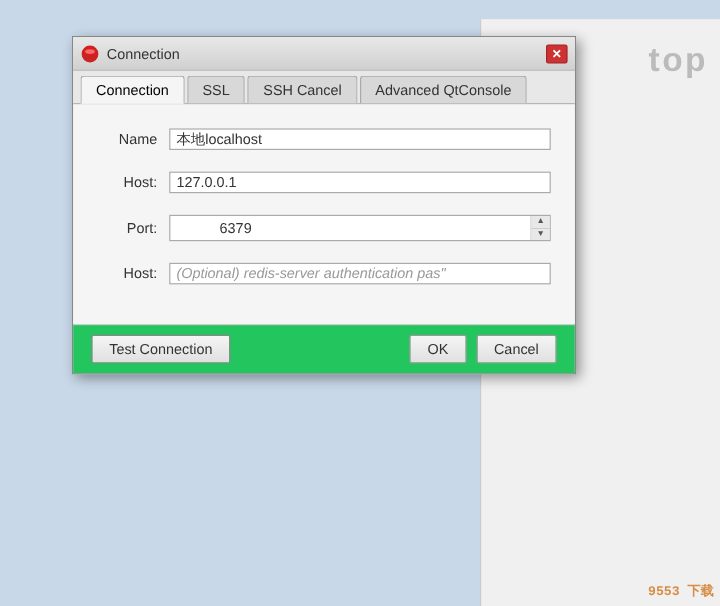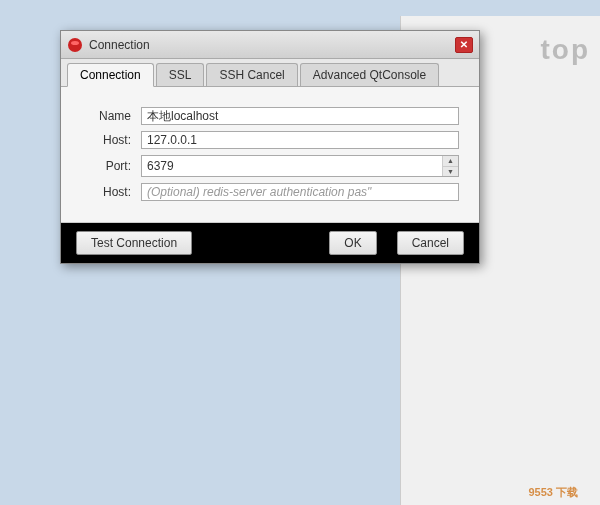--- a/index.html
+++ b/index.html
@@ -43,25 +43,26 @@
       font-size: 11px;
       color: #444;
       line-height: 1.6;
     }
     .bg-content .highlight { color: #0066cc; }
 
     
     .watermark {
       position: absolute;
       bottom: 5px;
-      right: 22px;
+      right: 5px;
       font-size: 11px;
       color: #cc6600;
       font-weight: bold;
       opacity: 0.7;
+      font-family: Liberation Mono, monospace;
     }
 
     
     .dialog-overlay {
       position: absolute;
       top: 0; left: 0;
       width: 600px;
       height: 505px;
     }
 
@@ -151,21 +152,21 @@
     
     .dialog-body {
       background: #f5f5f5;
       padding: 20px 20px 15px 20px;
     }
 
     
     .form-row {
       display: flex;
       align-items: center;
-      margin-bottom: 6px;
+      margin-bottom: 18px;
     }
 
     .form-label {
       width: 50px;
       font-size: 12px;
       color: #333;
       text-align: right;
       margin-right: 10px;
       flex-shrink: 0;
     }
@@ -186,20 +187,21 @@
       color: #999;
       font-style: italic;
     }
 
     .port-container {
       flex: 1;
       display: flex;
       border: 1px solid #aaa;
       background: white;
       height: 22px;
+      padding-left: 36px;
     }
 
     .port-input {
       flex: 1;
       border: none;
       outline: none;
       padding: 2px 5px;
       font-size: 12px;
       font-family: inherit;
       color: #333;
@@ -222,21 +224,21 @@
       cursor: pointer;
       font-size: 7px;
       color: #555;
       border: none;
       outline: none;
     }
     .port-spin-btn:first-child { border-bottom: 1px solid #ccc; }
 
     
     .dialog-footer {
-      background: #000000;
+      background: #22c55e;
       border-top: 1px solid #ccc;
       padding: 8px 15px;
       display: flex;
       align-items: center;
       justify-content: space-between;
     }
 
     .btn {
       height: 24px;
       padding: 0 14px;
@@ -249,21 +251,21 @@
       color: #333;
       outline: none;
     }
 
     .btn-test {
       border: 1px solid #888;
     }
 
     .btn-group {
       display: flex;
-      gap: 20px;
+      gap: 8px;
     }
   </style>
 </head>
 <body>
 
 <div class="bg-right">
   <div class="bg-title">top</div>
   <div class="bg-content">
     <span class="highlight">ter Chat</span><br>
     <span>kers and </span><span class="highlight">Com</span><br>

